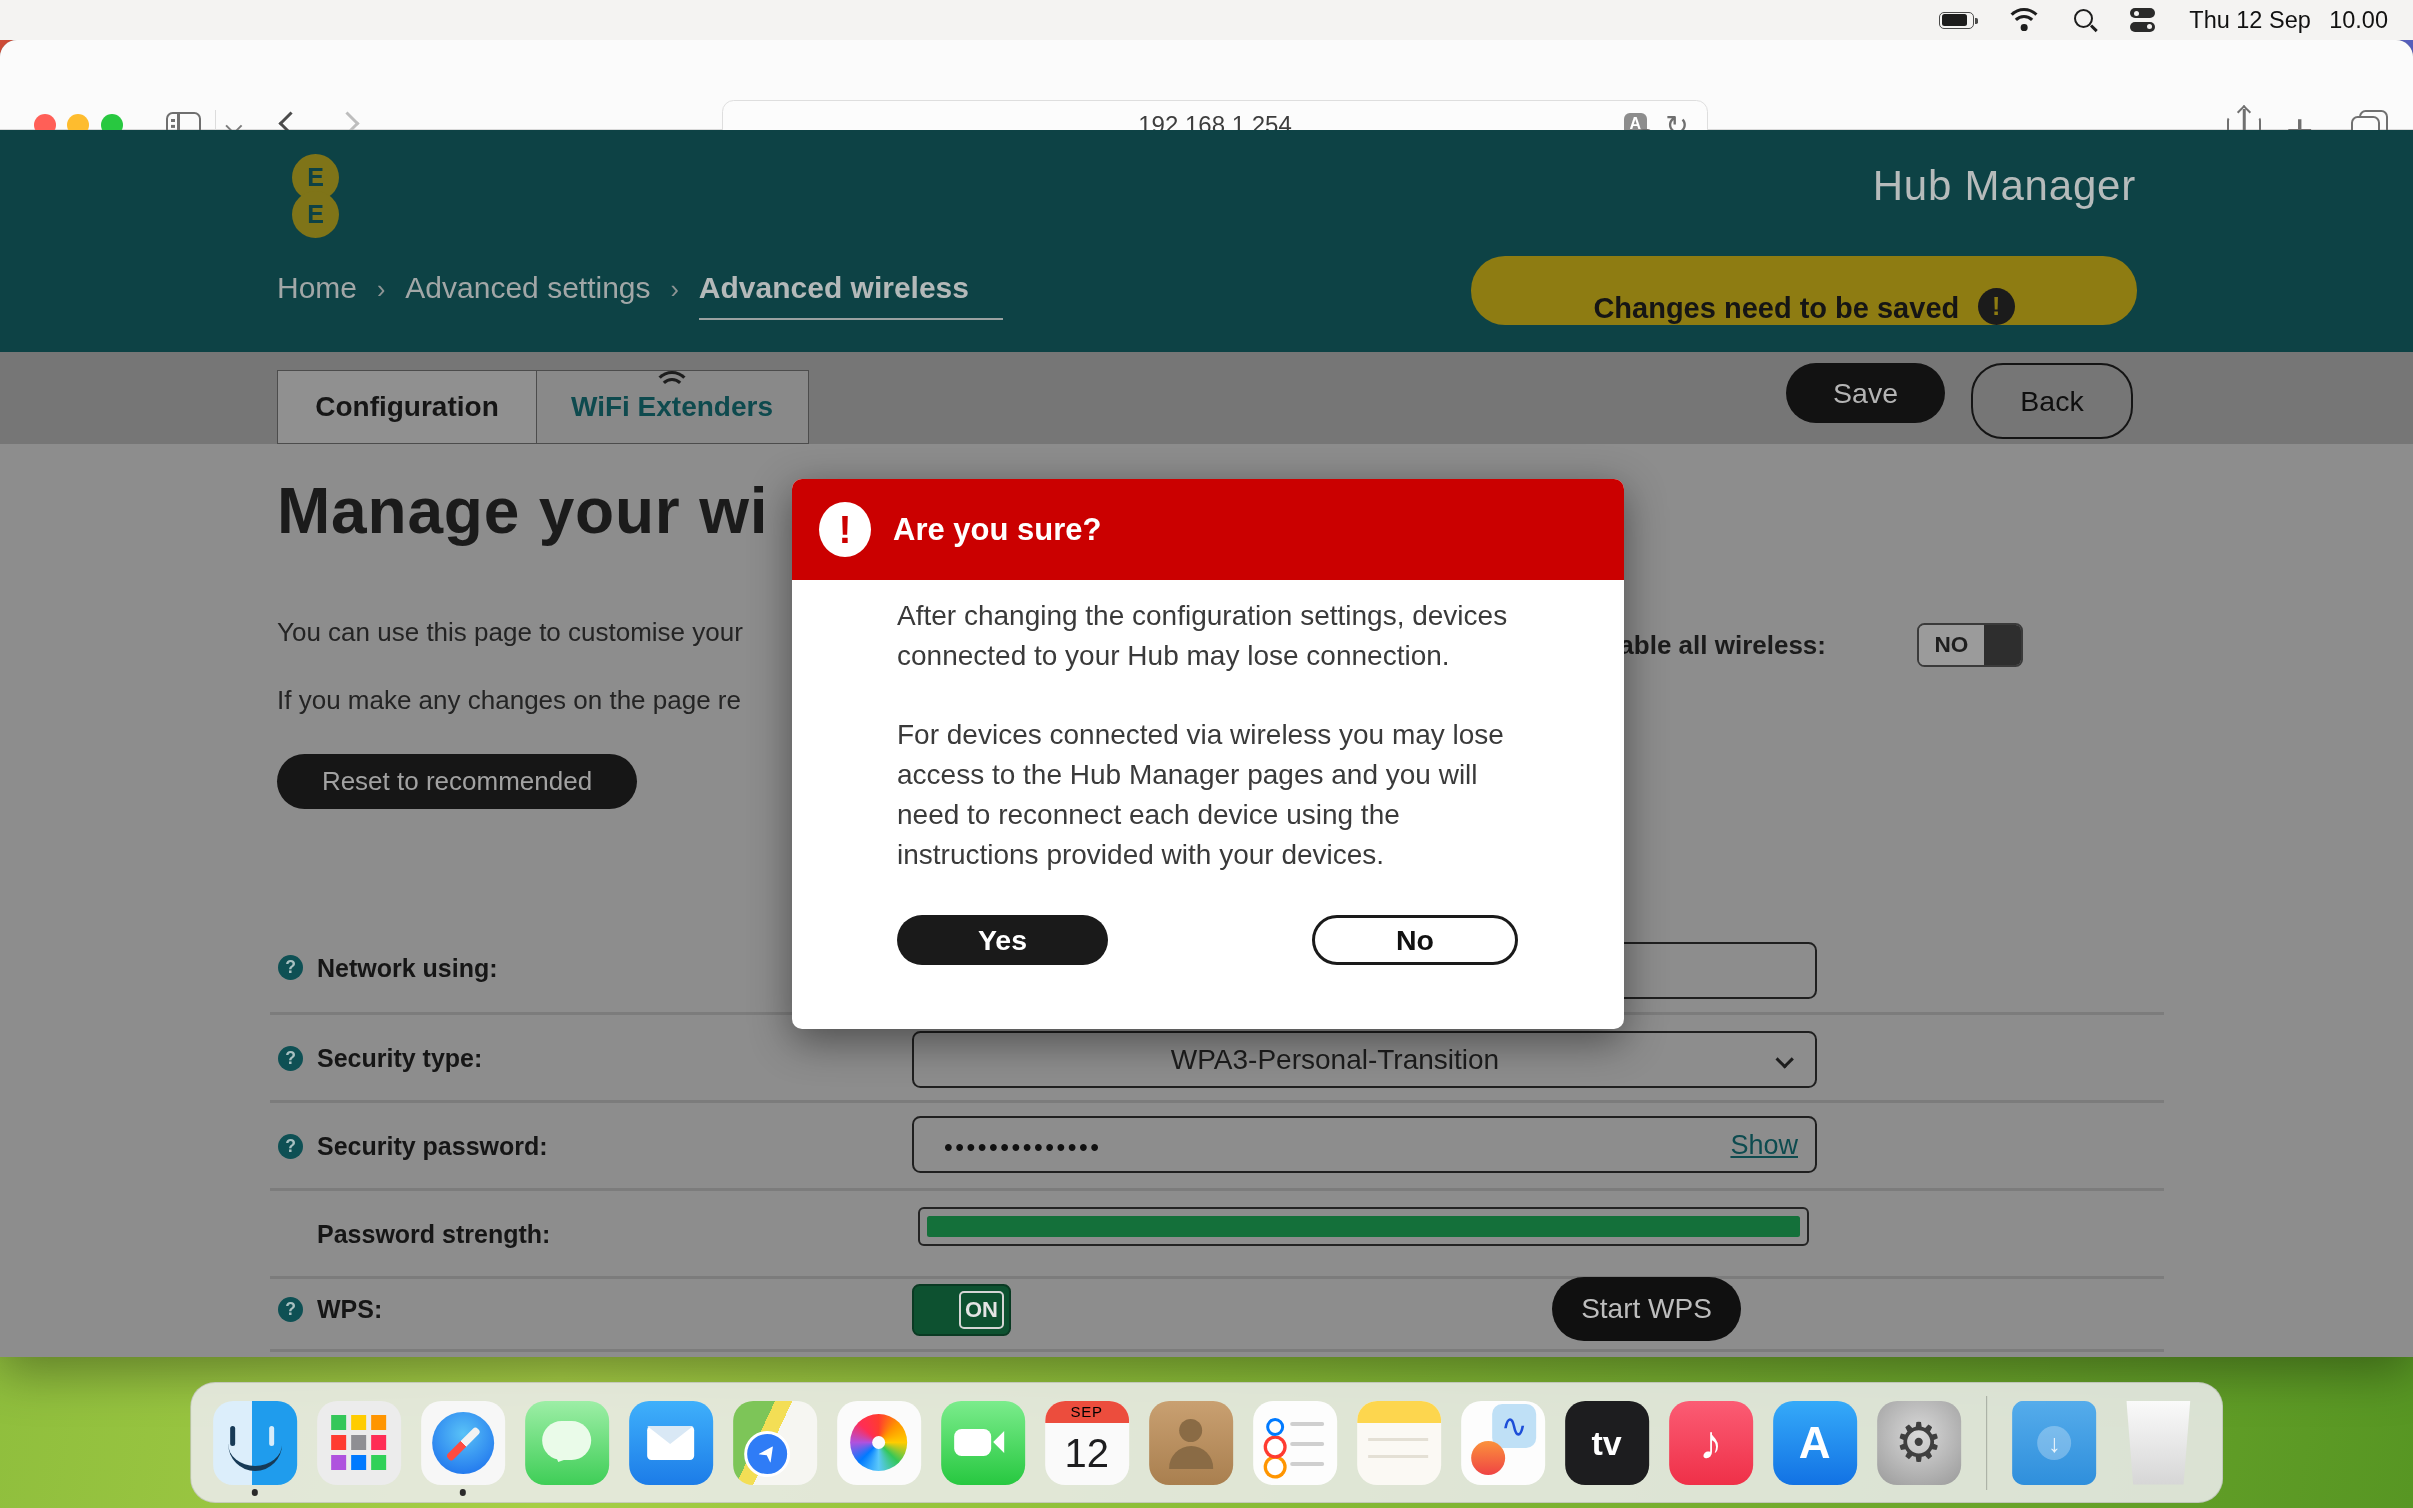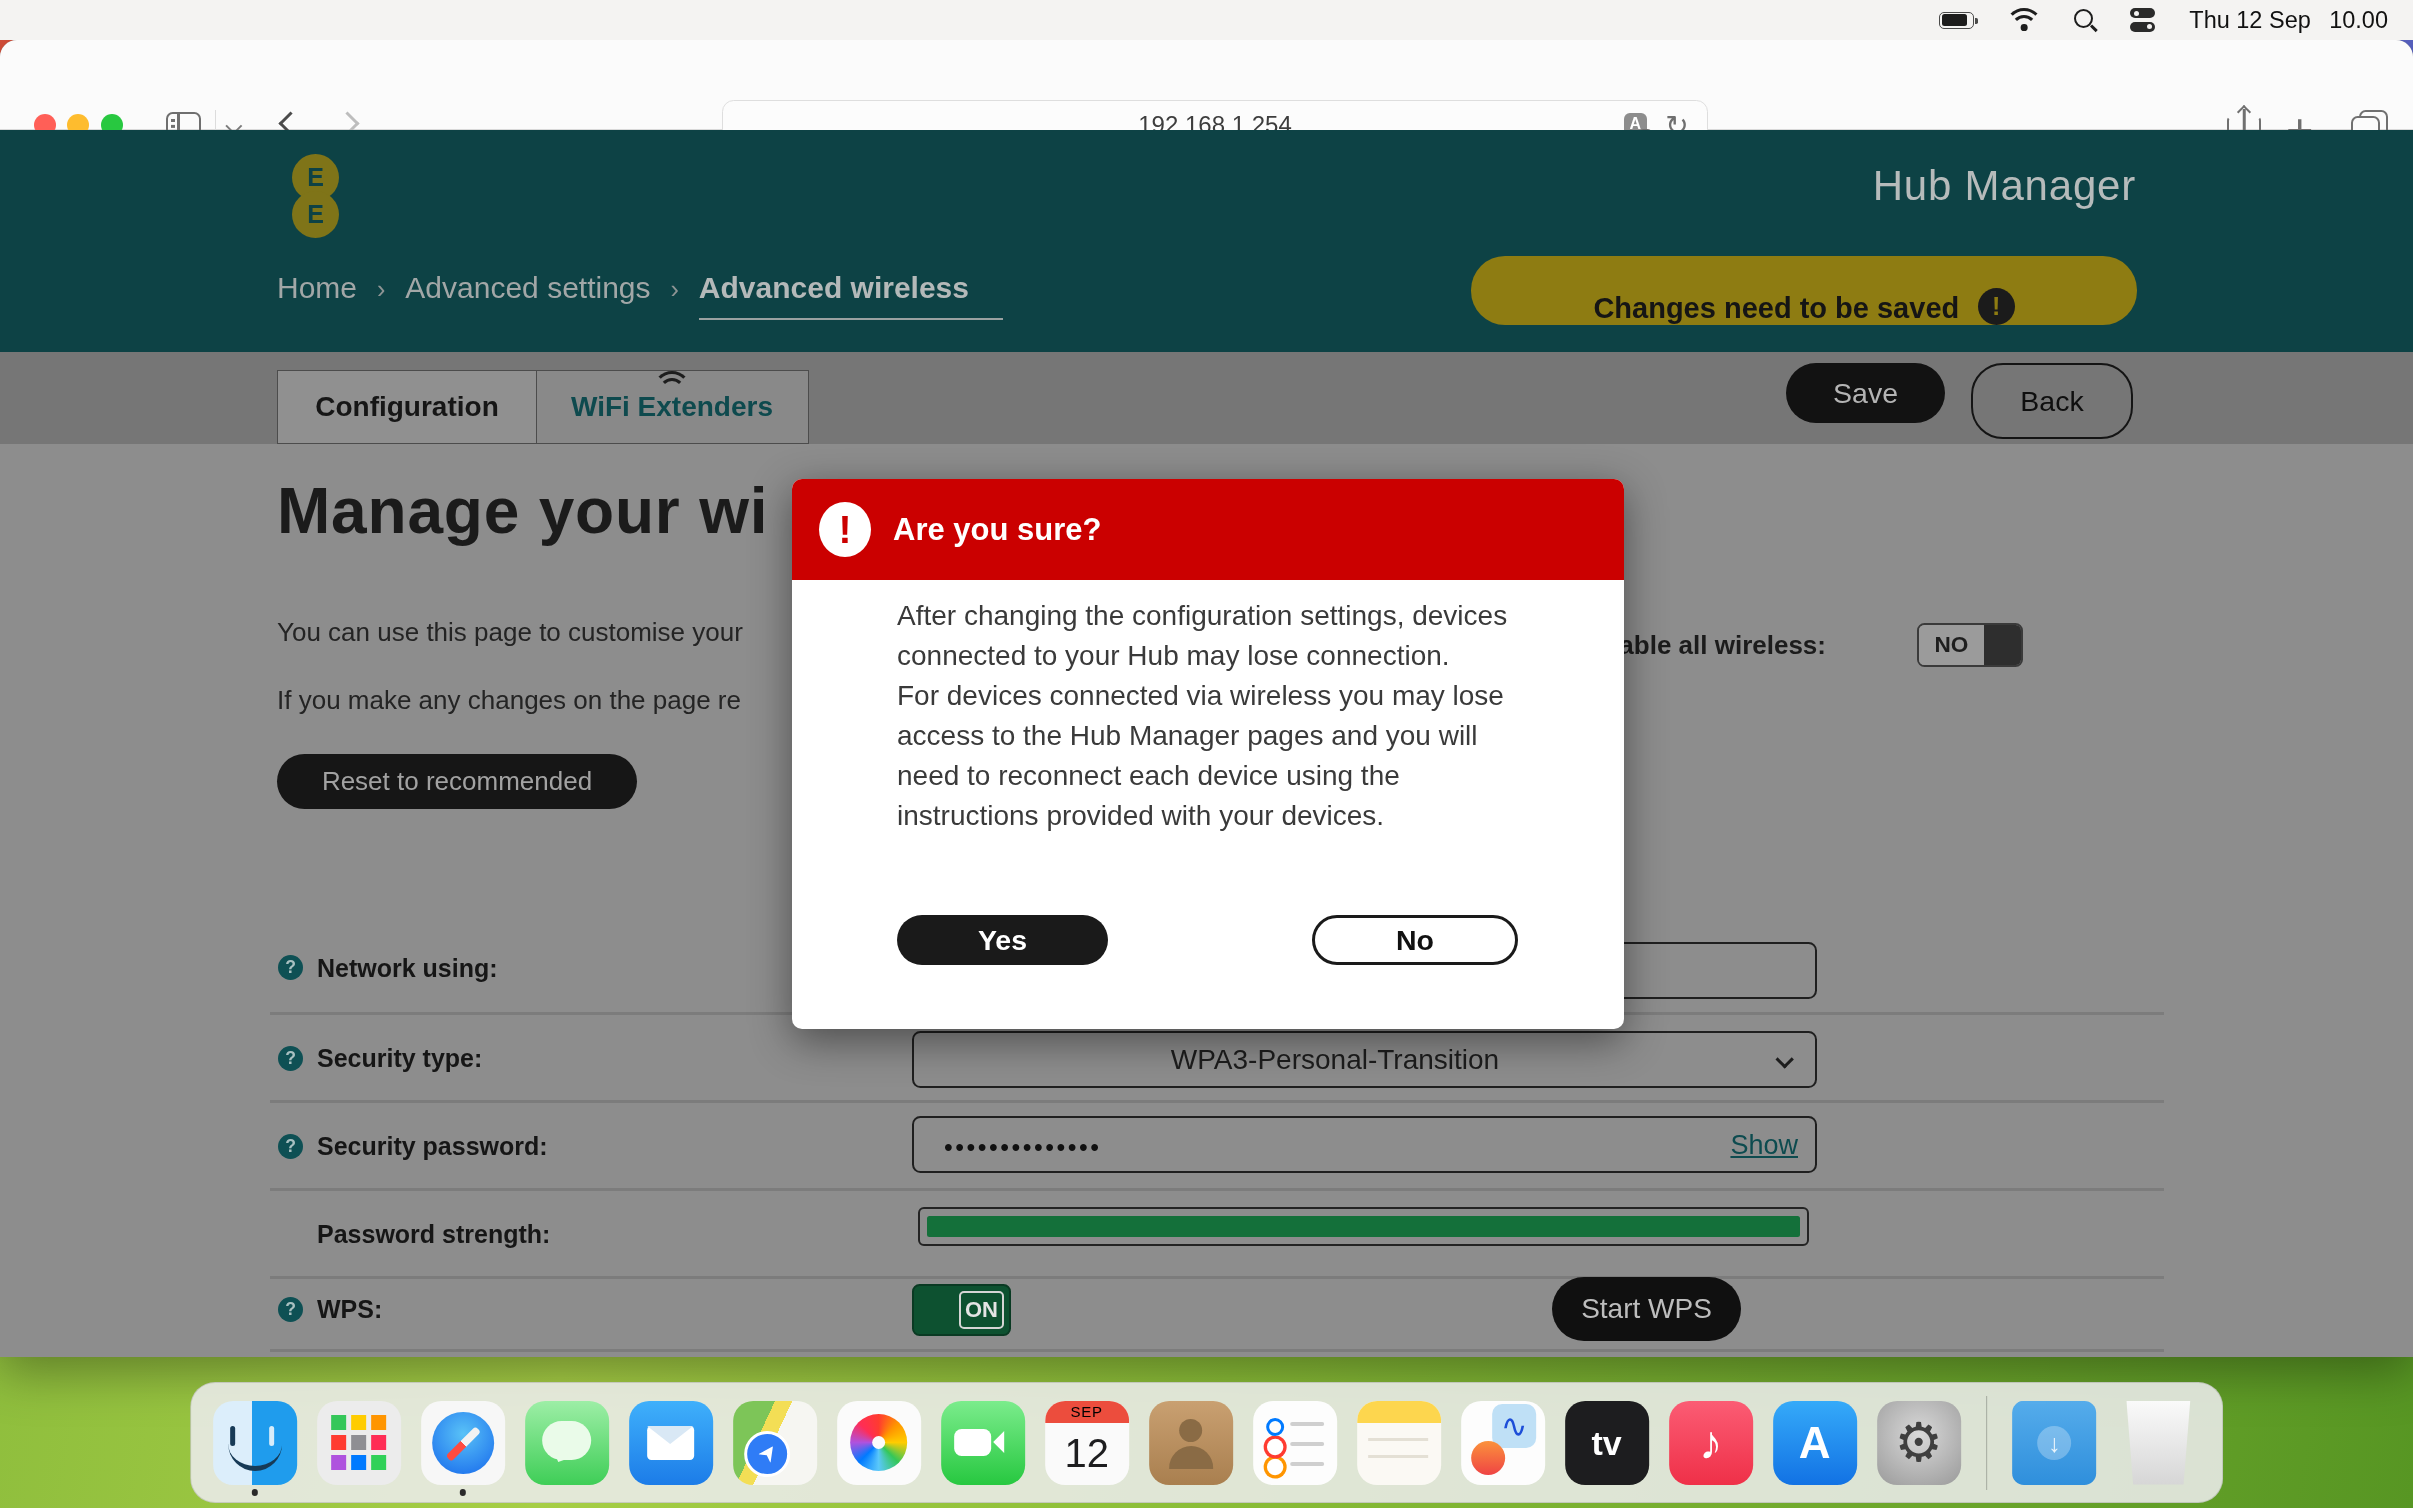--- a/index.html
+++ b/index.html
@@ -112,21 +112,21 @@
   .startwps{left:1552px;top:833px;width:189px;height:64px;background:#101010;color:#bdbdbd;font-size:28px}
   
   .modal{position:absolute;left:792px;top:479px;width:832px;height:550px;z-index:60;background:#fff;border-radius:10px;
        box-shadow:0 11.7px 42px rgba(0,0,0,.45)}
   .m-head{height:101px;background:#cb0000;border-radius:10px 10px 0 0;display:flex;align-items:center;gap:22px;padding-left:27px}
   .m-head .ic{width:52px;height:55px;border-radius:50%;background:#fff;color:#cb0000;font-size:39px;font-weight:700;
        display:flex;align-items:center;justify-content:center}
   .m-title{color:#fff;font-size:31px;font-weight:700}
   .m-body{padding:16px 0 0 105px;width:737px;font-size:28px;line-height:40px;color:#3a3a3a}
   .m-body p{width:627px}
-  .m-body p+p{}
+  .m-body p+p{margin-top:39px}
   .m-btn{position:absolute;bottom:64px;width:211px;height:50px;border-radius:25px;display:flex;align-items:center;justify-content:center;
        font-size:28.5px;font-weight:700}
   .m-yes{left:105px;background:#1a1a1a;color:#fff}
   .m-no{left:520px;width:206px;border:3.4px solid #1a1a1a;color:#111;background:#fff}
   
   .dock{position:absolute;bottom:5px;left:50%;transform:translateX(-50%);height:121px;z-index:40;
        background:rgba(236,236,236,.88);border:0.8px solid rgba(0,0,0,.12);border-radius:25px;
        display:flex;align-items:center;gap:20px;padding:0 22px}
   .dkwrap{position:relative}
   .dk{position:relative;width:84px;height:84px;border-radius:20px;overflow:hidden}

